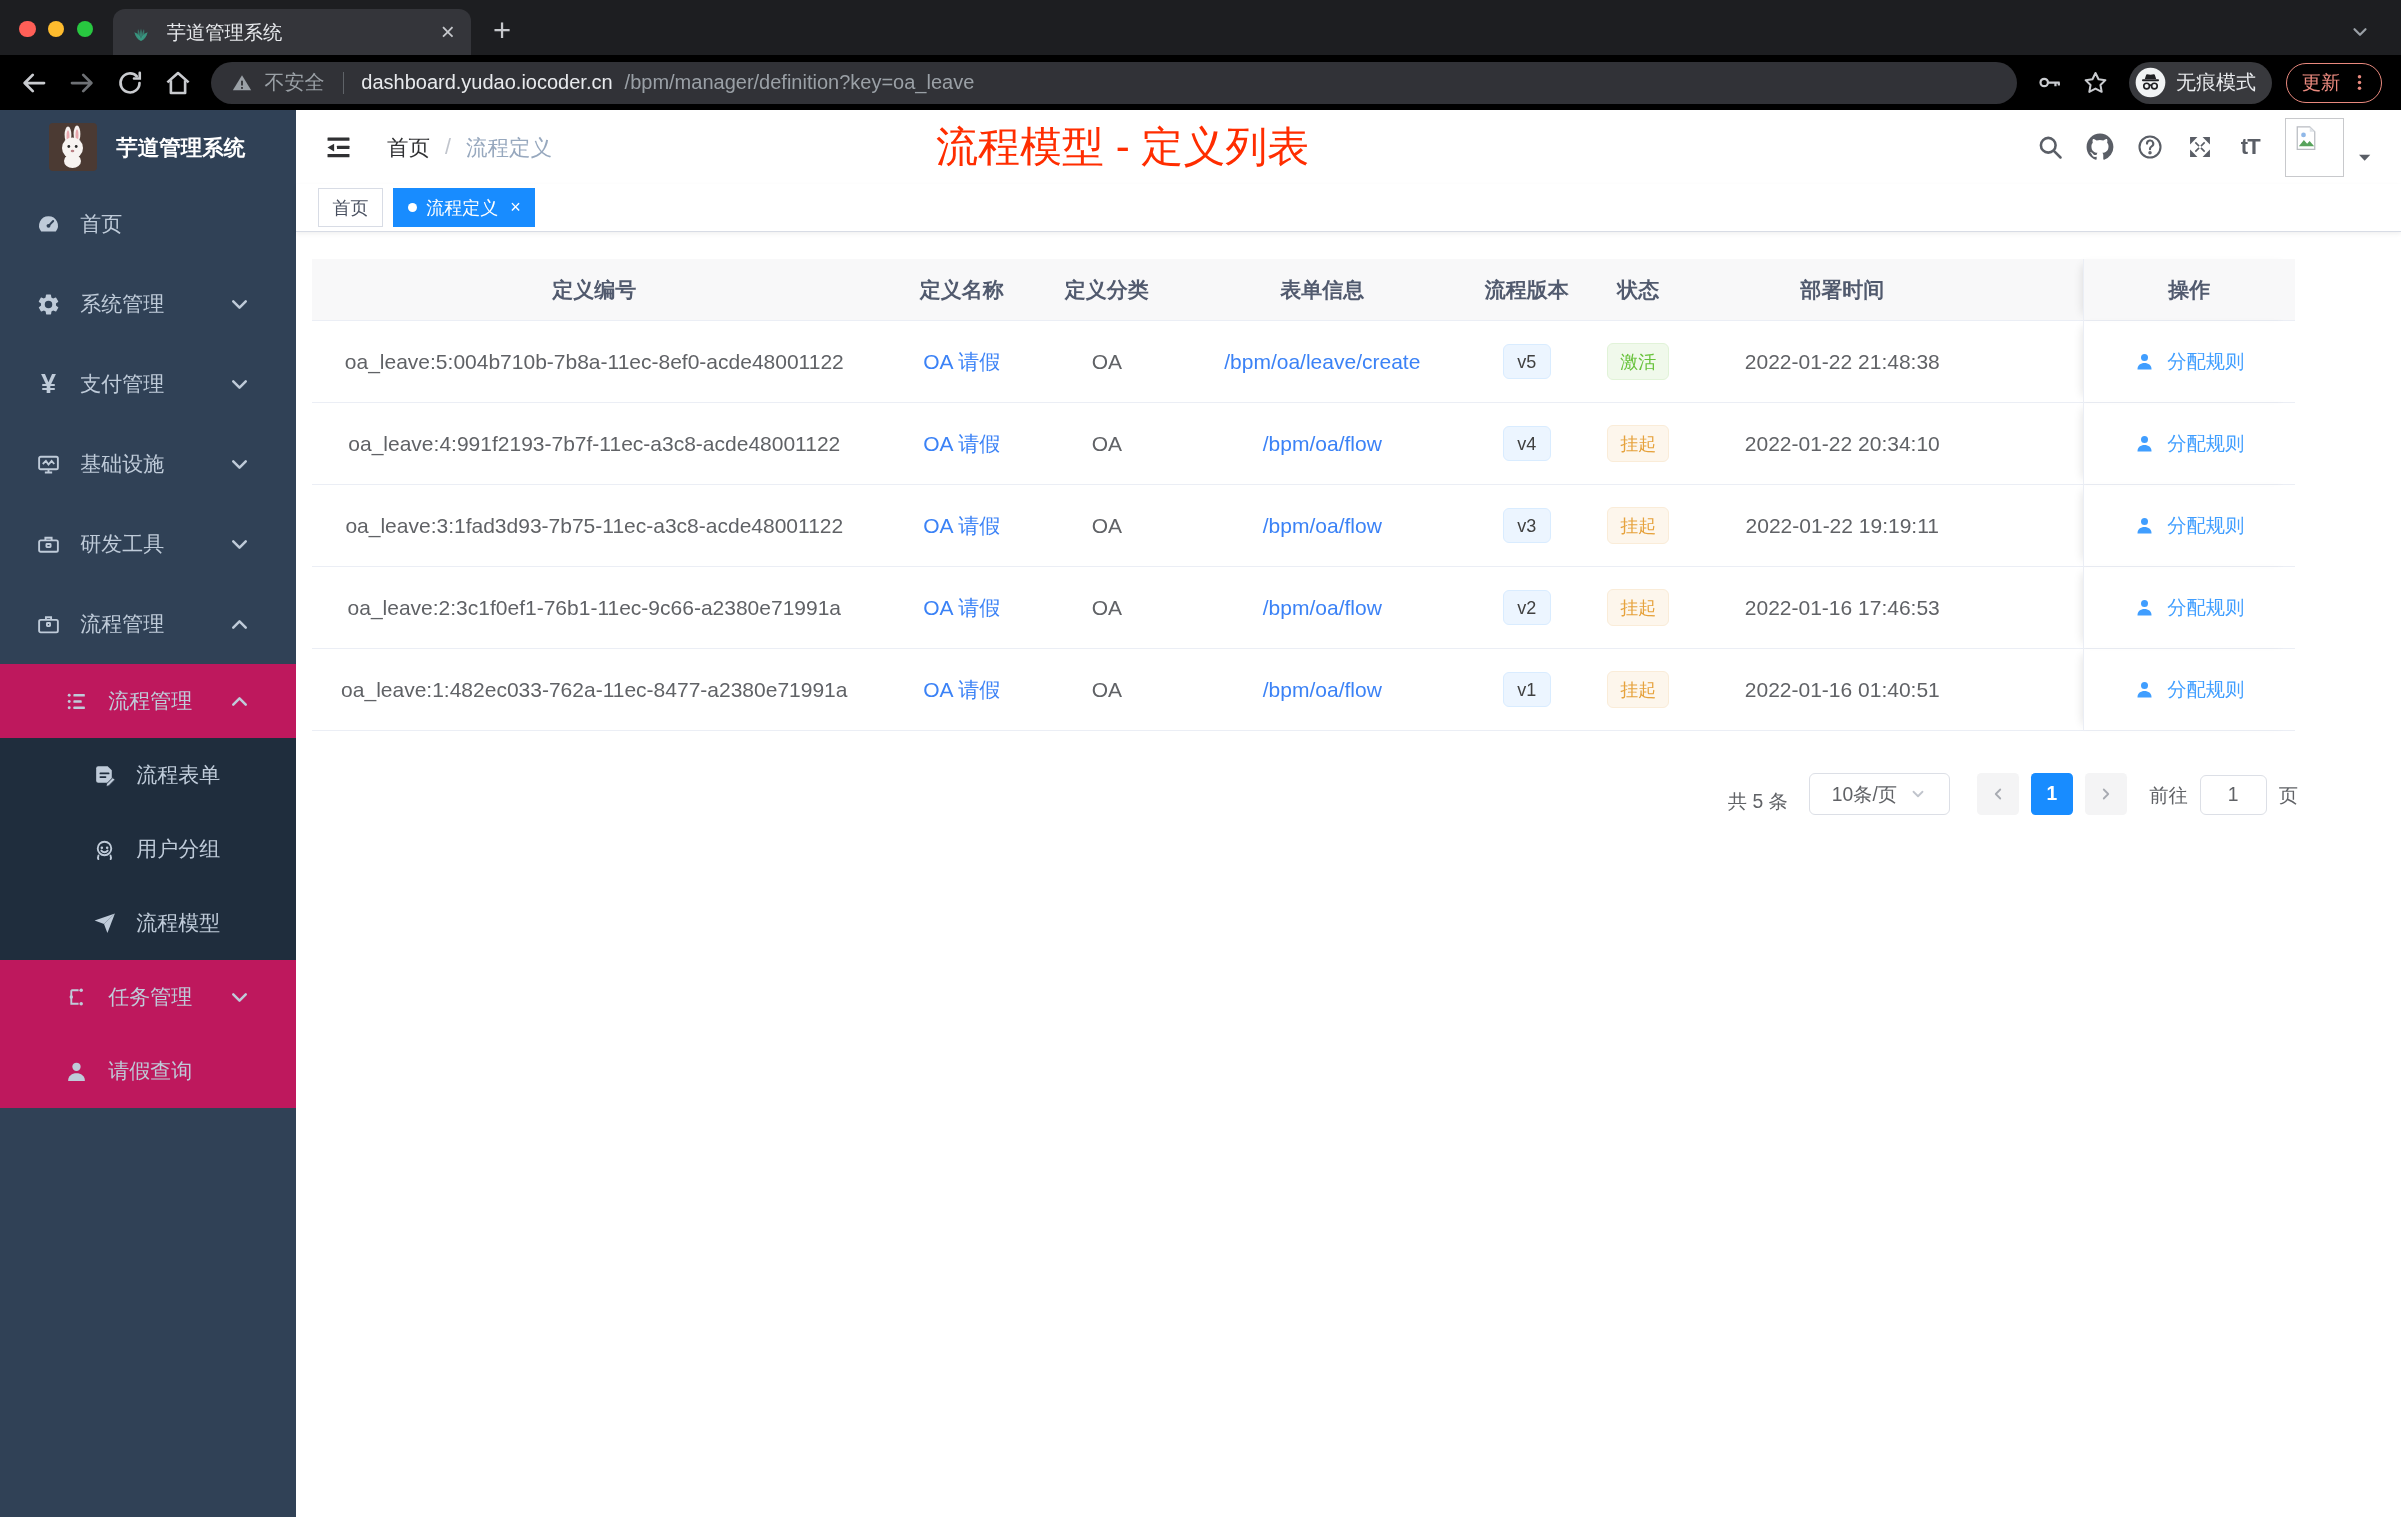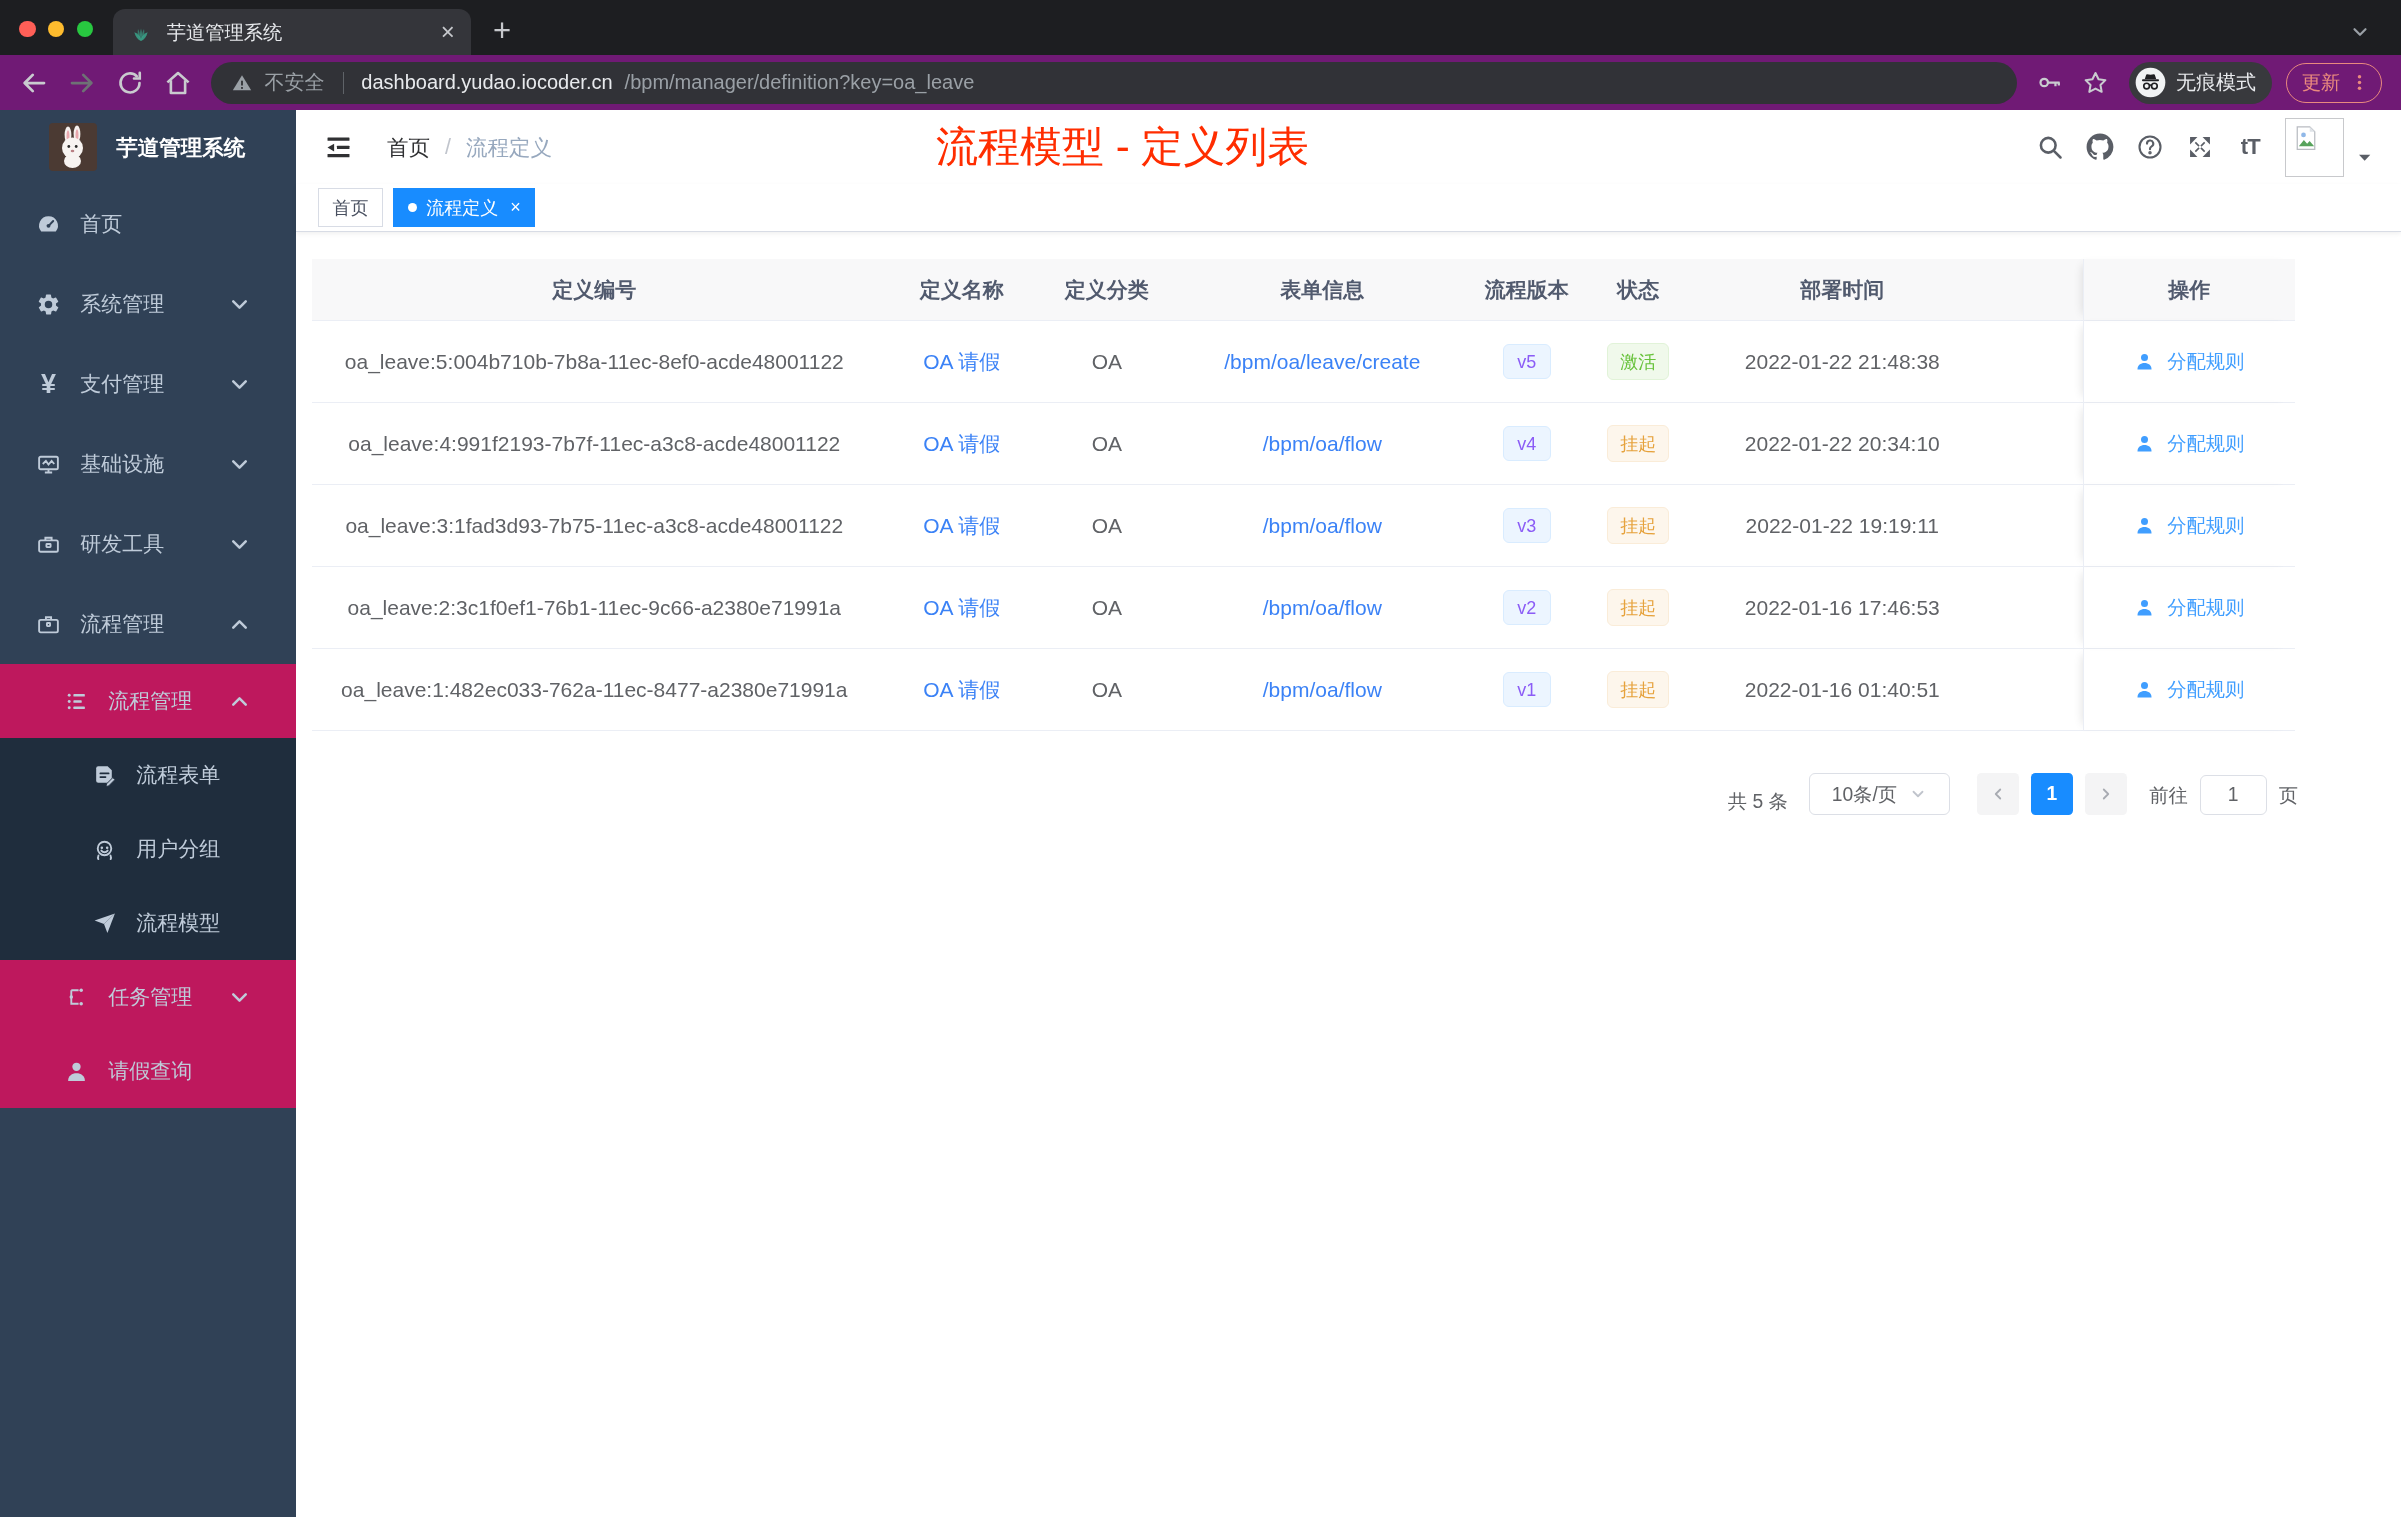--- a/index.html
+++ b/index.html
@@ -13,21 +13,21 @@
   .traffic { position:absolute; left:19.3px; top:21px; display:flex; gap:12.6px; }
   .traffic span { width:16.3px; height:16.3px; border-radius:50%; display:block; }
   .tab { position:absolute; left:113px; top:9px; width:358px; height:46px; background:#34353a;
     border-radius:12px 12px 0 0; display:flex; align-items:center; padding:0 16.3px; gap:13.4px;
     color:#e8eaed; font-size:19.3px; }
   .tab .favicon { width:24px; height:24px; }
   .tab-title { flex:1; white-space:nowrap; overflow:hidden; }
   .tab-close { color:#c6c8cc; font-size:24px; font-weight:normal; }
   .newtab { position:absolute; left:493px; top:13.4px; color:#c6c8cc; font-size:31px; font-weight:300; }
   .strip-caret { position:absolute; right:30px; top:21px; width:22px; height:22px; color:#9aa0a6; }
-  .toolbar { height:55px; background:#701a75; display:flex; align-items:center; padding:0 19.3px; }
+  .toolbar { height:55px; background:#000000; display:flex; align-items:center; padding:0 19.3px; }
   .nav-btn { width:30px; height:30px; color:#c9cbcf; margin-right:18px; }
   .nav-btn.disabled { color:#6e7175; }
   .urlpill { flex:1; height:42px; background:#313237; border-radius:21px; display:flex;
     align-items:center; padding:0 19.3px; gap:12px; font-size:20px; margin-right:19.3px; }
   .urlpill .warn { width:22px; height:22px; color:#9aa0a6; }
   .sec-label { color:#9aa0a6; }
   .pill-div { width:0.7px; height:22px; background:#5f6368; margin:0 6px; }
   .url-host { color:#e8eaed; }
   .url-path { color:#9aa0a6; }
   .tool-ic { width:27px; height:27px; color:#c9cbcf; margin-right:19.3px; }
@@ -88,21 +88,21 @@
   .t-header { display:flex; align-items:stretch; background:#f8f8f9; height:62px;
     font-weight:bold; color:#515a6e; border-bottom:0.7px solid #ebeef5; }
   .t-row { display:flex; align-items:stretch; height:82px; border-bottom:0.7px solid #ebeef5; background:#fff; }
   .cell { display:flex; align-items:center; justify-content:center; text-align:center; flex:none; }
   .cell-id { width:564px; } .cell-name { width:171px; } .cell-cat { width:119px; }
   .cell-form { width:312px; } .cell-ver { width:97px; } .cell-status { width:126px; }
   .cell-time { width:282px; } .cell-fill { flex:1; }
   .cell-op { width:212px; box-shadow:-7.4px 0 9px -6px rgba(0,0,0,.12); }
   a.blue, .blue { color:#3b82f6; text-decoration:none; cursor:pointer; }
   .v-badge { min-width:48px; padding:7.4px 9px; background:#ecf5ff; border:0.7px solid #d9ecff;
-    border-radius:6px; color:#8b5cf6; font-size:18px; line-height:1; }
+    border-radius:6px; color:#404040; font-size:18px; line-height:1; }
   .st-badge { padding:8.2px 12px; border-radius:6px; font-size:18px; line-height:1; }
   .st-badge.success { background:#f0f9eb; border:0.7px solid #e1f3d8; color:#67c23a; }
   .st-badge.warning { background:#fdf6ec; border:0.7px solid #faecd8; color:#e6a23c; }
   .op-link { display:inline-flex; align-items:center; gap:12px; color:#409eff; font-size:19.3px; cursor:pointer; }
   .op-link .icon { width:21px; height:21px; }
 
   
   .pagination { margin-top:42px; margin-right:103px; display:flex; justify-content:flex-end;
     align-items:flex-end; color:#606266; font-size:19.3px; }
   .pg-total { margin-right:21px; }

